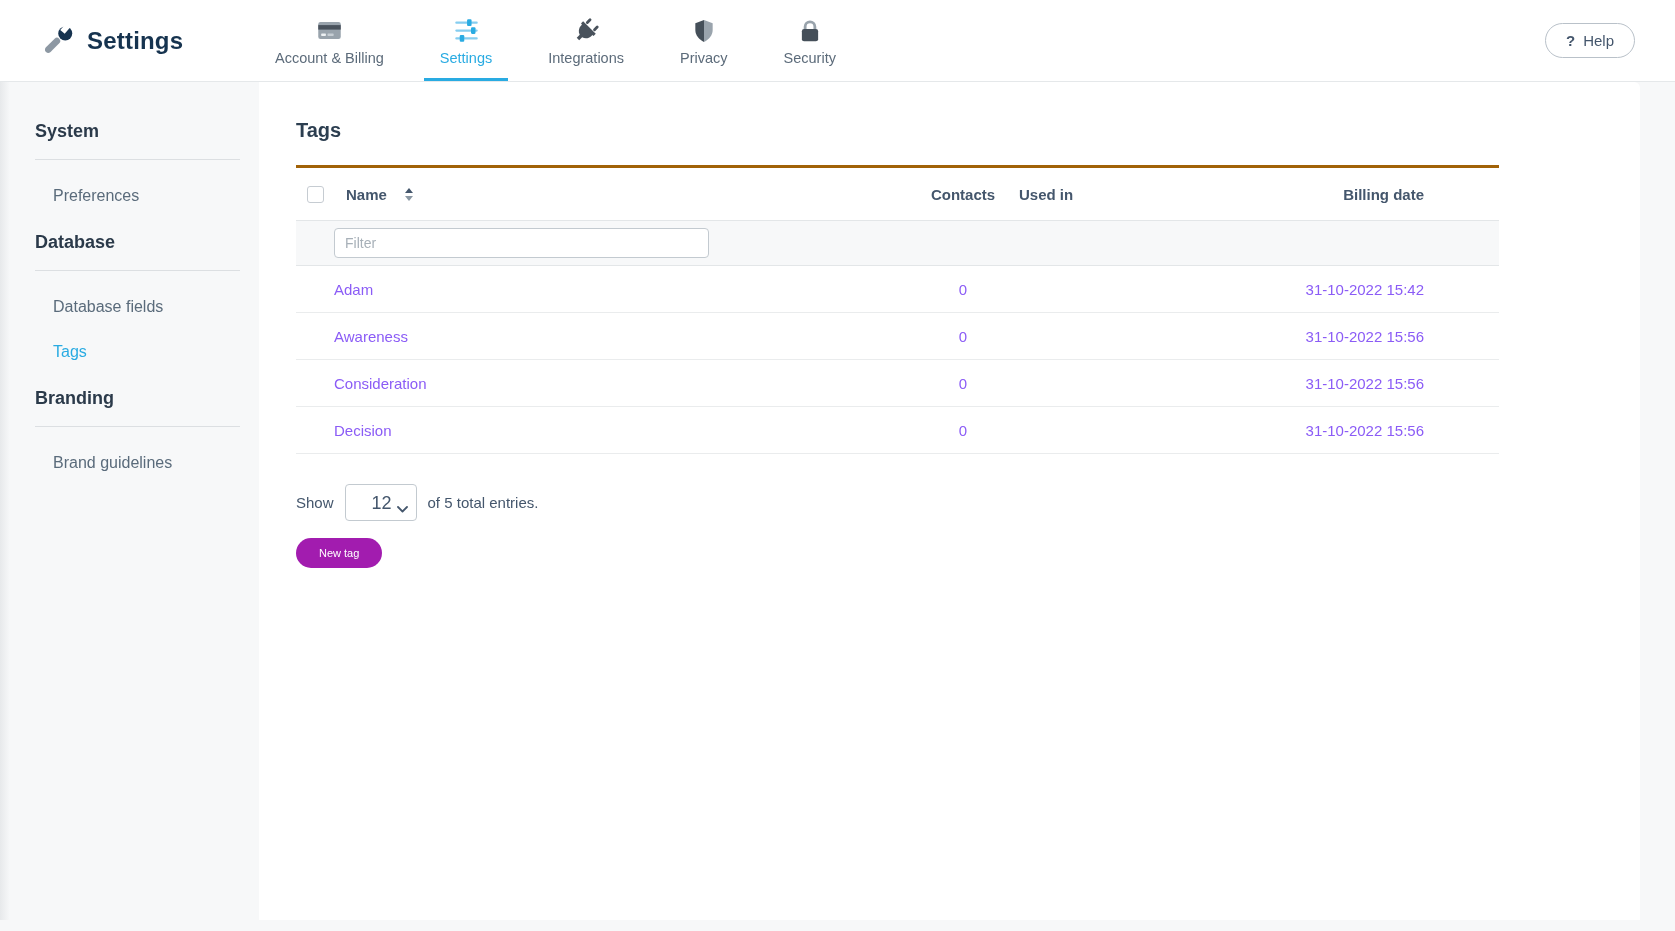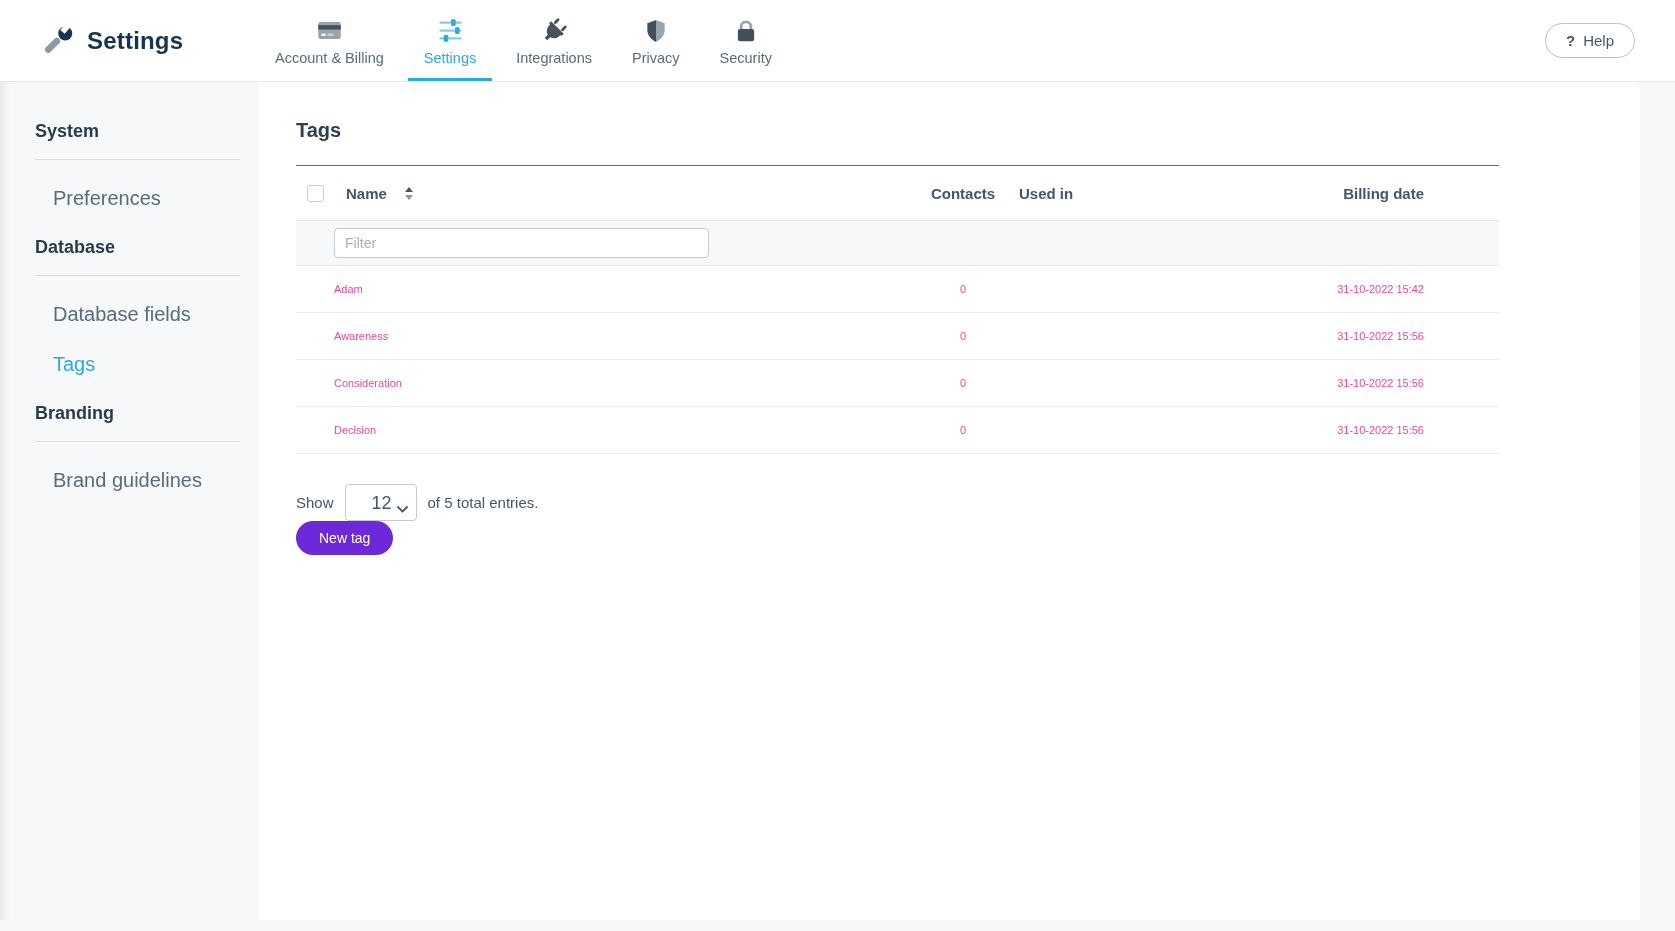--- a/index.html
+++ b/index.html
@@ -3,72 +3,72 @@
 <meta charset="utf-8">
 <style>
   * { margin:0; padding:0; box-sizing:border-box; }
   html,body { width:1675px; height:931px; overflow:hidden; }
   body { font-family:"Liberation Sans", sans-serif; background:#f7f8f9; color:#44566c; }
 
   
   .header { height:82px; background:#ffffff; display:flex; align-items:stretch; border-bottom:1px solid #e5e8ea; position:relative; }
   .brand { width:259px; display:flex; align-items:center; padding-left:45px; gap:12px; }
   .brand-title { font-size:24px; font-weight:700; color:#16334f; letter-spacing:0.2px; }
-  .tabs { display:flex; align-items:stretch; gap:8px;text-align:right; }
+  .tabs { display:flex; align-items:stretch; gap:24px;text-align:right; }
   .tab { display:flex; flex-direction:column; align-items:center; justify-content:flex-end; padding:0 16px 12px 16px; cursor:pointer; border-bottom:3px solid transparent; }
   .tab-icon { height:30px; display:flex; align-items:flex-end; justify-content:center; margin-bottom:6px; }
   .tab-label { font-size:14.5px; color:#5c6b7a; }
   .tab.active { border-bottom-color:#29abe2; }
   .tab.active .tab-label { color:#29abe2; }
   .header-spacer { flex:1; }
   .help-btn { align-self:center; margin-right:40px; border:1px solid #b9c1c9; border-radius:18px; background:#fff; padding:8px 20px; font-size:15px; color:#44566c; display:flex; align-items:center; gap:8px; cursor:pointer; font-family:inherit; }
   .help-q { font-weight:700; color:#44566c; }
 
   
   .page-body { display:flex; height:838px; }
   .sidebar { width:259px; flex:0 0 259px; padding:39px 20px 0 35px;
              background:linear-gradient(to right, #e7e9eb 0px, #f7f8f9 10px); }
   .side-heading { font-size:18px; font-weight:700; color:#2b3a4a; margin-bottom:17px; }
   .side-divider { border:none; border-top:1px solid #dcdfe2; margin:0 0 0 0; width:205px; }
-  .side-item { display:block; font-size:20px; color:#5a6b7b; margin:27px 0 27px 18px; cursor:pointer; text-decoration:none; }
+  .side-item { display:block; font-size:16px; color:#5a6b7b; margin:27px 0 27px 18px; cursor:pointer; text-decoration:none; }
   .side-item.active { color:#29abe2; }
   .side-section { margin-bottom:8px; }
 
   .main { width:1381px; flex:0 0 1381px; background:#ffffff; border-radius:0 6px 0 0; padding:37px 0 0 37px; }
   .right-gutter { flex:1; }
 
   .page-title { font-size:20px; font-weight:700; color:#2c3e50; margin-bottom:23px; }
 
   
   .table { width:1203px; }
   .t-row { display:grid; grid-template-columns:1fr 100px 150px 330px; align-items:center; }
-  .t-head { height:55px; border-top:1px solid #a16207; }
+  .t-head { height:55px; border-top:3px solid #a16207; }
   .t-head .th { font-size:15px; font-weight:700; color:#44566c; }
   .th-name { display:flex; align-items:center; gap:12px; padding-left:11px; }
   .checkbox { width:17px; height:17px; appearance:none; -webkit-appearance:none; border:1px solid #c6ccd2; border-radius:3px; background:#fff; cursor:pointer; margin:0 10px 0 0; }
   .sort-icon { display:inline-flex; flex-direction:column; gap:3px; margin-left:6px; cursor:pointer; }
   .tri-up { width:0; height:0; border-left:4px solid transparent; border-right:4px solid transparent; border-bottom:5px solid #44566c; }
   .tri-down { width:0; height:0; border-left:4px solid transparent; border-right:4px solid transparent; border-top:5px solid #8a97a3; }
   .th-contacts, .td-contacts { text-align:center; padding-right:12px; }
   .th-usedin, .td-usedin { text-align:left; }
   .th-date, .td-date { text-align:right; padding-right:75px; }
 
   .filter-row { height:46px; background:#f7f8f9; border-top:1px solid #e3e6e8; border-bottom:1px solid #e3e6e8; display:flex; align-items:center; }
   .filter-input { margin-left:38px; width:375px; height:30px; border:1px solid #c3cad0; border-radius:4px; padding:0 10px; font-size:14px; color:#44566c; background:#fff; font-family:inherit; outline:none; }
   .filter-input::placeholder { color:#a7b0b8; }
 
-  .t-body .t-row { height:47px; border-bottom:1px solid #eaeced; font-size:11px; color:#ec4899; }
+  .t-body .t-row { height:47px; border-bottom:1px solid #eaeced; font-size:15px; color:#8b5cf6; }
   .td-name { padding-left:38px; }
 
   
   .pagination { display:flex; align-items:center; margin-top:30px; font-size:15px; color:#44566c; }
   .select-wrap { position:relative; margin:0 11px; }
   .page-size { appearance:none; -webkit-appearance:none; width:72px; height:37px; border:1px solid #c3cad0; border-radius:4px; background:#fff; font-size:18px; color:#44566c; padding:0 24px 0 20px; font-family:inherit; cursor:pointer;text-align:right; }
   .select-chevron { position:absolute; right:9px; top:15px; pointer-events:none; }
-  .new-tag-btn { background:#6d28d9; color:#ffffff; border:none; border-radius:17px; padding:9px 23px; font-size:14px; font-family:inherit; cursor:pointer; }
+  .new-tag-btn { margin-top:17px; background:#a21caf; color:#ffffff; border:none; border-radius:17px; padding:9px 23px; font-size:11px; font-family:inherit; cursor:pointer; }
 </style>
 </head>
 <body>
 
 <div class="header">
   <div class="brand">
     <span>
       <svg width="30" height="30" viewBox="0 0 24 24">
         <rect x="-1.5" y="14.5" width="15" height="5.2" rx="2.6" transform="rotate(-45 6 17)" fill="#8d98a3"></rect>
         <circle cx="16.2" cy="7.6" r="5.6" fill="#16334f"></circle>

